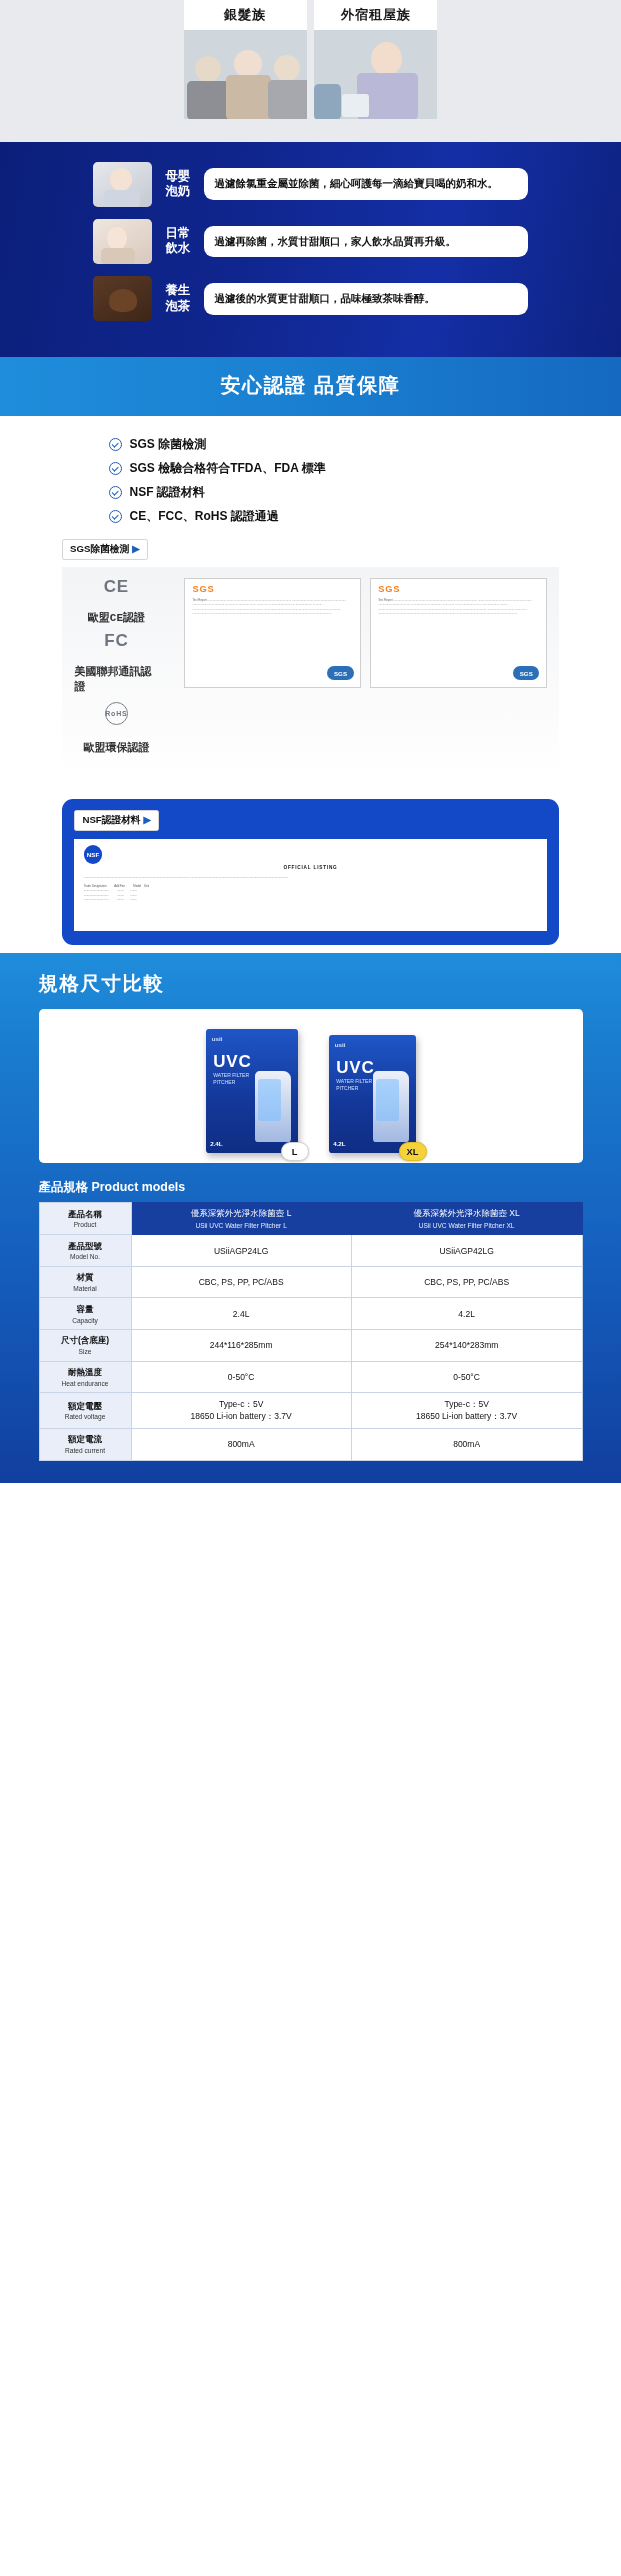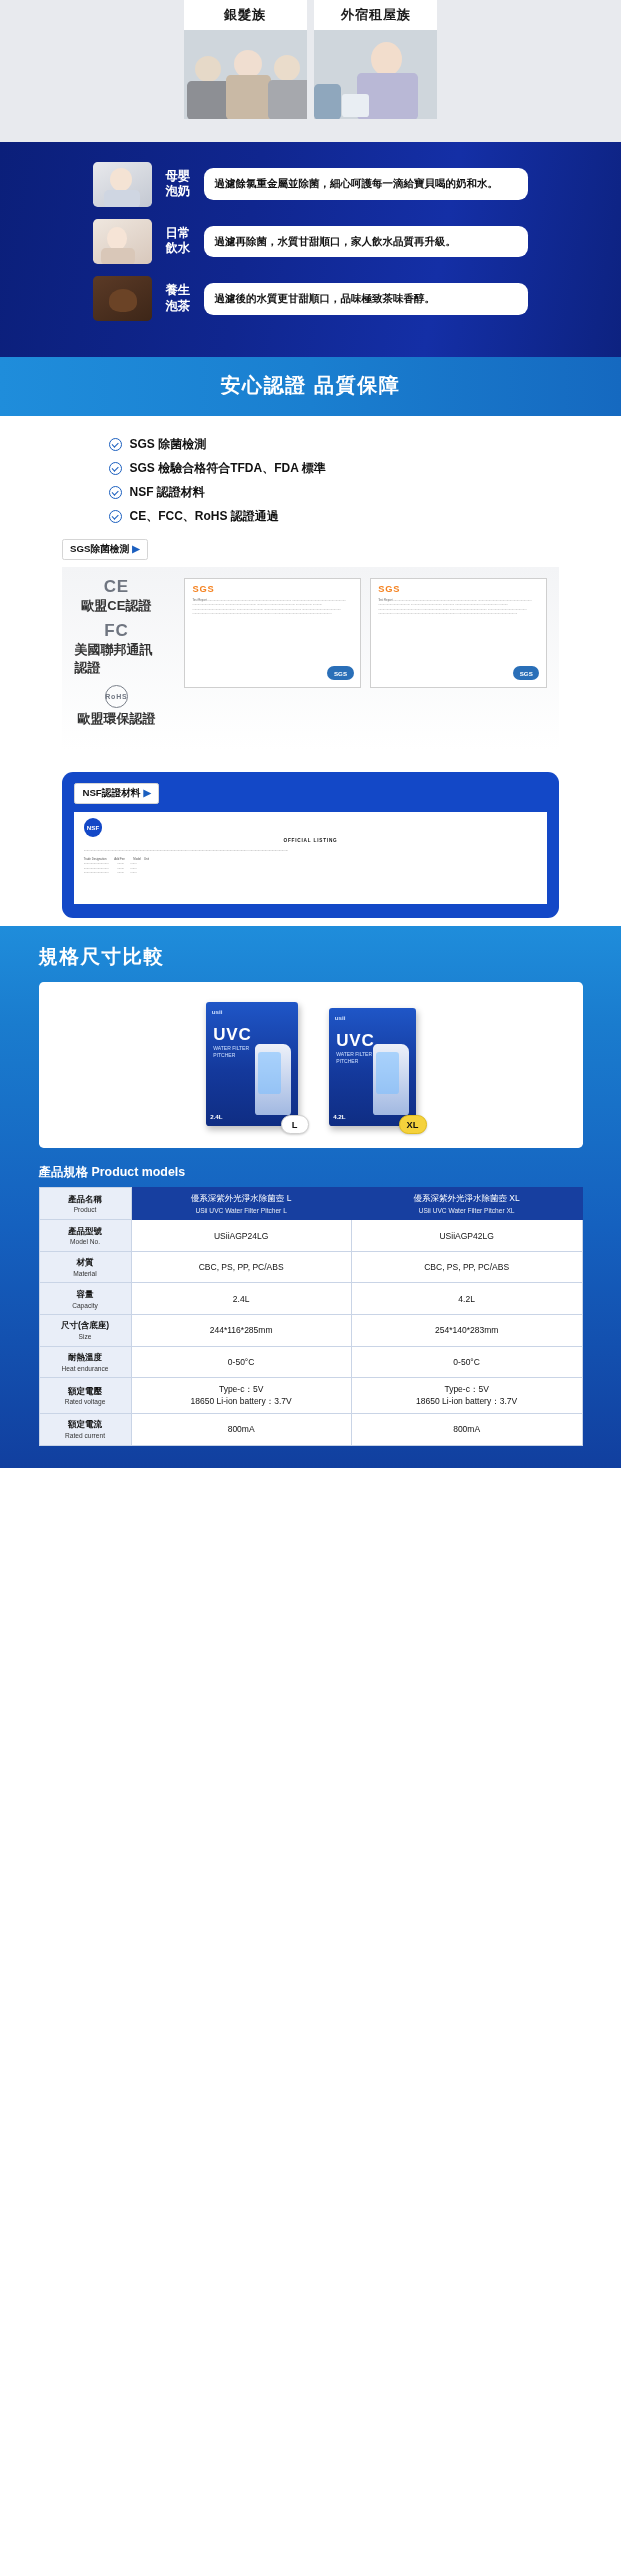--- a/index.html
+++ b/index.html
@@ -129,21 +129,21 @@
     margin-bottom:7.8px;
   }
   .mark .glyph {
     font-size:17px; font-weight:bold; color:#6f7580; letter-spacing:0.8px;
     line-height:1;
   }
   .mark .glyph.circ {
     width:23px;height:23px;border:1.6px solid #7a808a;border-radius:50%;
     display:flex;align-items:center;justify-content:center;font-size:7px;
   }
-  .mark .lbl { font-size:13px; color:#333; margin-top:2px; font-weight:bold;}
+  .mark .lbl { font-size:11px; color:#333; margin-top:15px; font-weight:bold;font-family:Liberation Mono, monospace;}
   .docs { display:flex; gap:9.3px; flex:1 1 auto; }
   .doc {
     flex:1 1 0; background:#fff; border:0.8px solid #cfcfcf;
     height:110px; padding:5.4px 7px; position:relative; overflow:hidden;
   }
   .doc .dhead { display:flex; align-items:center; justify-content:space-between; }
   .doc .sgslogo {
     font-size:9.3px; font-weight:bold; color:#f58220; letter-spacing:0.8px;
   }
   .doc .tiny { font-size:2.8px; color:#6a6a6a; line-height:1.55; margin-top:3.9px; word-break:break-all;}
@@ -177,21 +177,21 @@
   }
   .spec h2 {
     width:544px; margin:0 auto 12.4px auto;
     color:#fff; font-size:19.4px; font-weight:bold; letter-spacing:1.6px;
   }
   .boxes {
     width:544px; margin:9px auto;
     background:#ffffff;
     border-radius:4.7px;
     display:flex; justify-content:center; align-items:flex-end; gap:31px;
-    padding:20px 0 22px 0;
+    padding:20px 0 10px 0;
     position:relative;
   }
   .pack { position:relative; }
   .pack .carton {
     width:92px; height:124px; border-radius:3.1px;
     background: linear-gradient(180deg,#1f56c7 0%,#14399c 55%,#0f2d83 100%);
     position:relative; overflow:hidden; box-shadow:1.6px 3.1px 6.2px rgba(0,0,0,.25);
   }
   .pack.xl .carton { width:87px; height:118px; }
   .pack .carton .brand {

